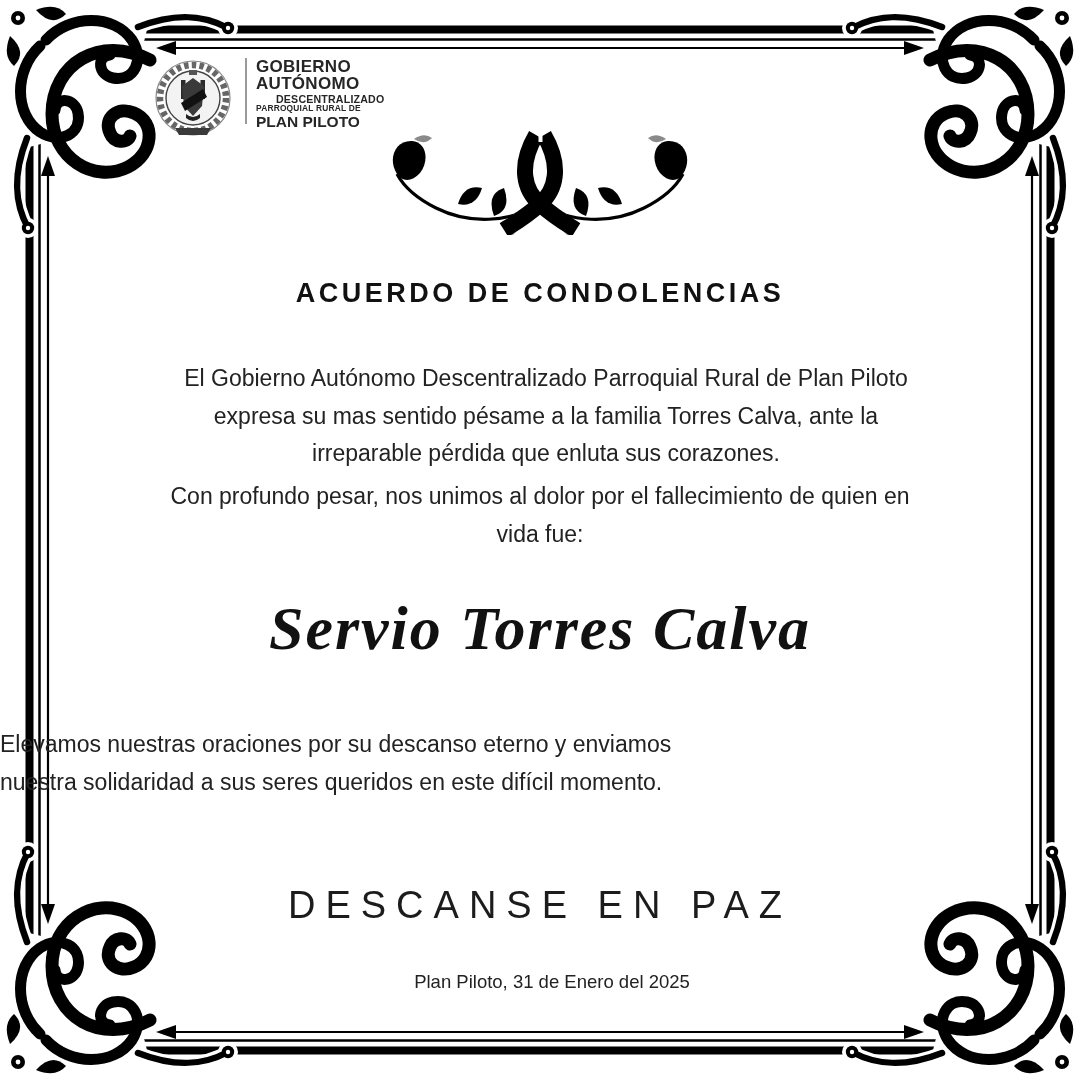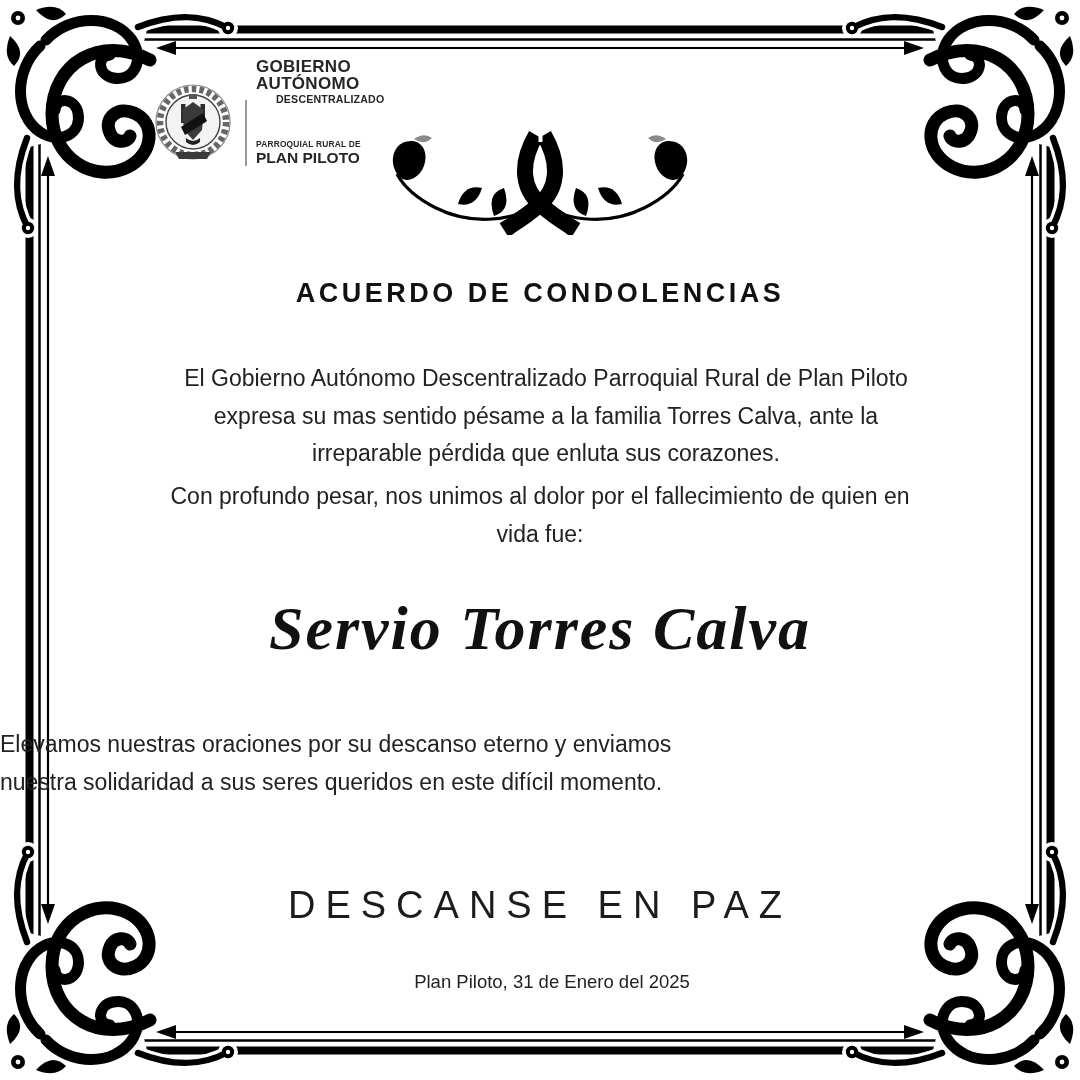--- a/index.html
+++ b/index.html
@@ -3,26 +3,26 @@
 <meta charset="utf-8">
 <style>
   html,body{margin:0;padding:0;background:#888;}
   .canvas{
     position:relative;width:1080px;height:1080px;margin:0 auto;
     background:#ffffff;overflow:hidden;
     font-family:"Liberation Sans",sans-serif;color:#161616;
   }
   .frame-svg{position:absolute;left:0;top:0;width:1080px;height:1080px;}
   
-  .logo{position:absolute;left:150px;top:58px;display:flex;align-items:flex-end;gap:9px;}
+  .logo{position:absolute;left:150px;top:58px;display:flex;align-items:flex-start;gap:9px;}
   .logo-divider{width:2px;height:66px;background:#9a9a9a;}
   .logo-text{display:flex;flex-direction:column;justify-content:center;color:#262626;line-height:1.02;}
   .logo-l1,.logo-l2{font-size:17px;font-weight:bold;letter-spacing:.3px;}
   .logo-l3{font-size:10.6px;font-weight:bold;letter-spacing:.2px;margin-top:1px;margin-left:20px;}
-  .logo-l4{font-size:8.4px;font-weight:bold;letter-spacing:.2px;margin-top:36px;}
+  .logo-l4{font-size:8.4px;font-weight:bold;letter-spacing:.2px;}
   .logo-l5{font-size:15.5px;font-weight:bold;margin-top:1px;}
   
   .ribbon-wrap{position:absolute;left:390px;top:130px;width:300px;height:105px;}
   
   .doc-title{
     position:absolute;left:0;right:0;top:278px;text-align:center;
     font-size:27px;font-weight:bold;letter-spacing:3.5px;color:#111;
   }
   .body-block{position:absolute;left:12px;right:0;top:360px;text-align:center;}
   .body-line{font-size:23px;line-height:37.5px;color:#222;white-space:nowrap;}

